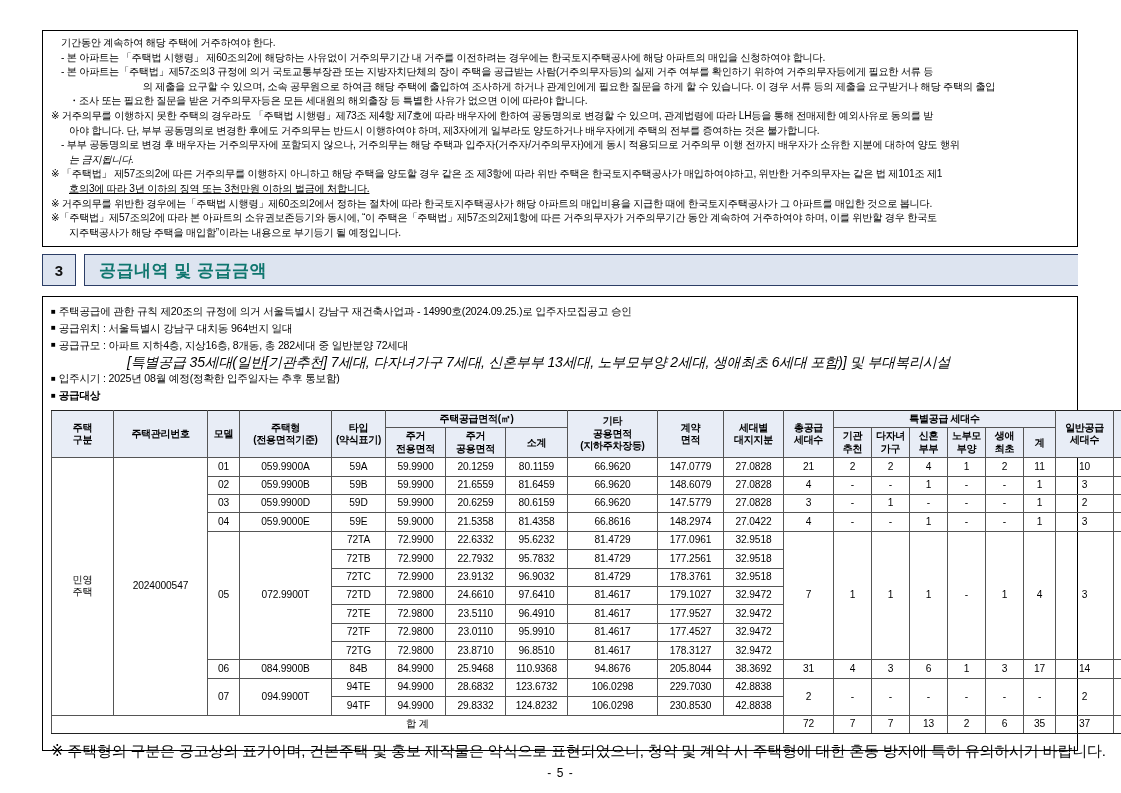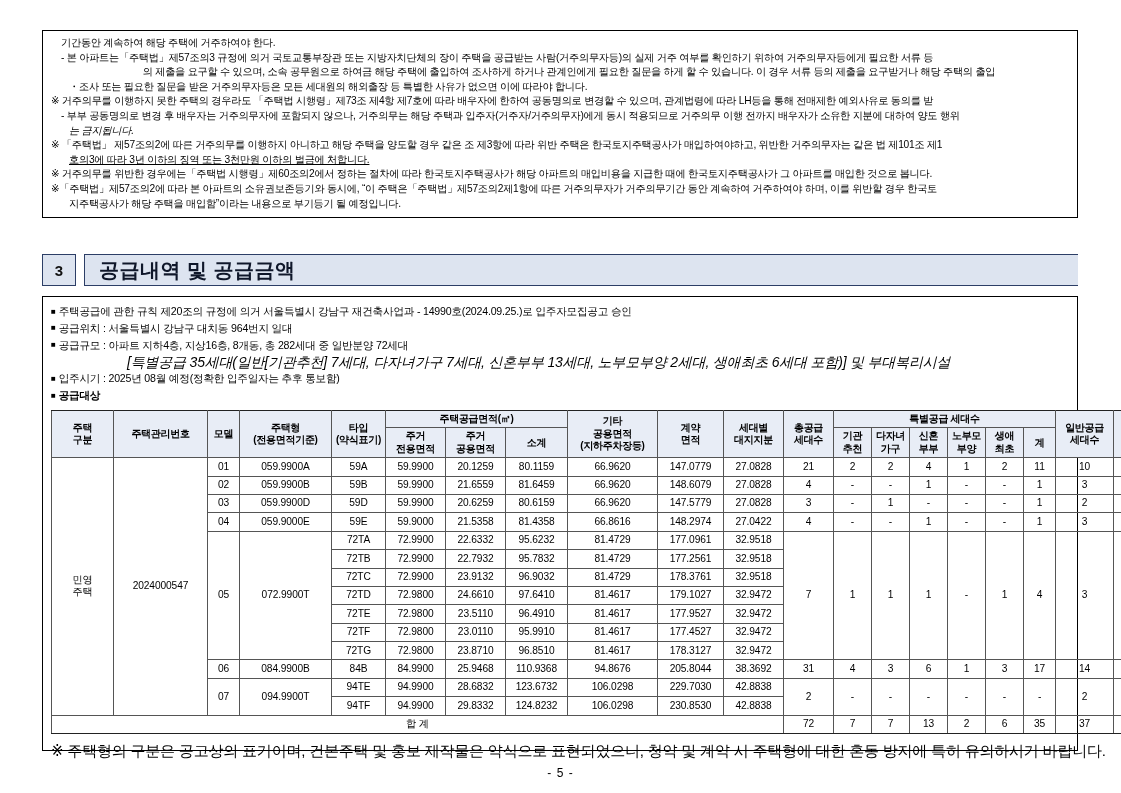--- a/index.html
+++ b/index.html
@@ -69,24 +69,24 @@
     border-top: 1.6px solid #2c3e66;
     border-bottom: 1.6px solid #2c3e66;
     border-left: 1.6px solid #2c3e66;
     background: #dde4f0;
     display: flex;
     align-items: center;
     padding-left: 14px;
     box-sizing: border-box;
   }
   .section-title {
-    font-size: 20px;
+    font-size: 17px;
     font-weight: bold;
     letter-spacing: 0.5px;
-    color: #0f172a;
+    color: #0f766e;
   }
 
   
   .body-box {
     position: absolute;
     left: 42px;
     top: 292px;
     width: 1036px;
     height: 455px;
     border: 1.4px solid #000;
@@ -166,24 +166,26 @@
   }
 </style>
 </head>
 <body>
 
 <div class="page">
 
   <div class="notice-box">
     <div id="notice-lines">
         <div class="notice-line indent-1">기간동안 계속하여 해당 주택에 거주하여야 한다.</div>
+        <div class="notice-line indent-1">- 본 아파트는 「주택법 시행령」 제60조의2에 해당하는 사유없이 거주의무기간 내 거주를 이전하려는 경우에는 한국토지주택공사에 해당 아파트의 매입을 신청하여야 합니다.</div>
         <div class="notice-line indent-1">- 본 아파트는「주택법」제57조의3 규정에 의거 국토교통부장관 또는 지방자치단체의 장이 주택을 공급받는 사람(거주의무자등)의 실제 거주 여부를 확인하기 위하여 거주의무자등에게 필요한 서류 등</div>
         <div class="notice-line" style="padding-left: 18px; text-align: center;">의 제출을 요구할 수 있으며, 소속 공무원으로 하여금 해당 주택에 출입하여 조사하게 하거나 관계인에게 필요한 질문을 하게 할 수 있습니다. 이 경우 서류 등의 제출을 요구받거나 해당 주택의 출입</div>
         <div class="notice-line" style="padding-left: 18px;">・조사 또는 필요한 질문을 받은 거주의무자등은 모든 세대원의 해외출장 등 특별한 사유가 없으면 이에 따라야 합니다.</div>
         <div class="notice-line">※ 거주의무를 이행하지 못한 주택의 경우라도 「주택법 시행령」제73조 제4항 제7호에 따라 배우자에 한하여 공동명의로 변경할 수 있으며, 관계법령에 따라 LH등을 통해 전매제한 예외사유로 동의를 받</div>
+        <div class="notice-line" style="padding-left: 18px;">아야 합니다. 단, 부부 공동명의로 변경한 후에도 거주의무는 반드시 이행하여야 하며, 제3자에게 일부라도 양도하거나 배우자에게 주택의 전부를 증여하는 것은 불가합니다.</div>
         <div class="notice-line indent-1">- 부부 공동명의로 변경 후 배우자는 거주의무자에 포함되지 않으나, 거주의무는 해당 주택과 입주자(거주자/거주의무자)에게 동시 적용되므로 거주의무 이행 전까지 배우자가 소유한 지분에 대하여 양도 행위</div>
         <div class="notice-line" style="padding-left: 18px; font-style: italic;">는 금지됩니다.</div>
         <div class="notice-line">※ 「주택법」 제57조의2에 따른 거주의무를 이행하지 아니하고 해당 주택을 양도할 경우 같은 조 제3항에 따라 위반 주택은 한국토지주택공사가 매입하여야하고, 위반한 거주의무자는 같은 법 제101조 제1</div>
         <div class="notice-line" style="padding-left: 18px; text-decoration: underline;">호의3에 따라 3년 이하의 징역 또는 3천만원 이하의 벌금에 처합니다.</div>
         <div class="notice-line">※ 거주의무를 위반한 경우에는「주택법 시행령」제60조의2에서 정하는 절차에 따라 한국토지주택공사가 해당 아파트의 매입비용을 지급한 때에 한국토지주택공사가 그 아파트를 매입한 것으로 봅니다.</div>
         <div class="notice-line">※「주택법」제57조의2에 따라 본 아파트의 소유권보존등기와 동시에, “이 주택은「주택법」제57조의2제1항에 따른 거주의무자가 거주의무기간 동안 계속하여 거주하여야 하며, 이를 위반할 경우 한국토</div>
         <div class="notice-line" style="padding-left: 18px;">지주택공사가 해당 주택을 매입함”이라는 내용으로 부기등기 될 예정입니다.</div>
       </div>
   </div>
 

